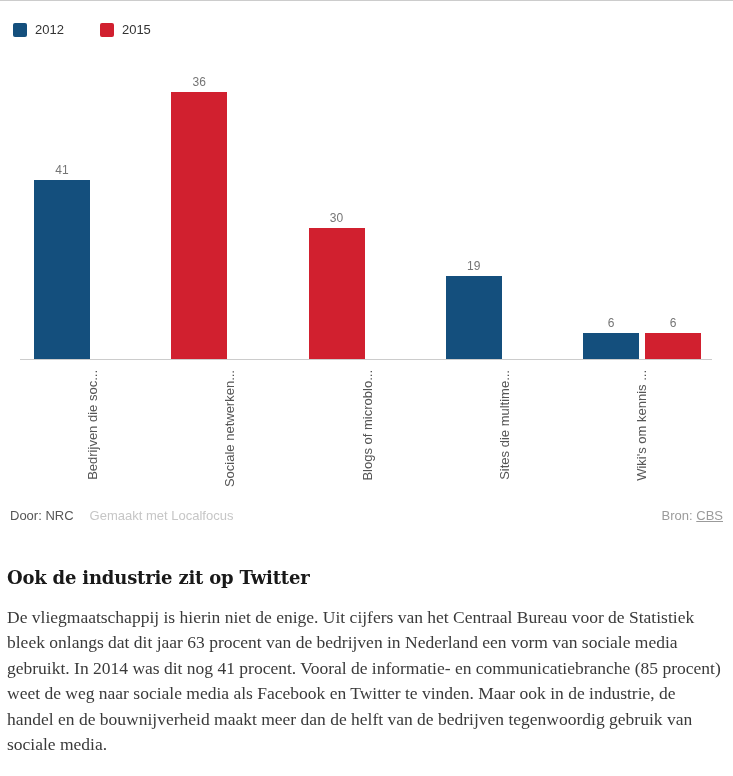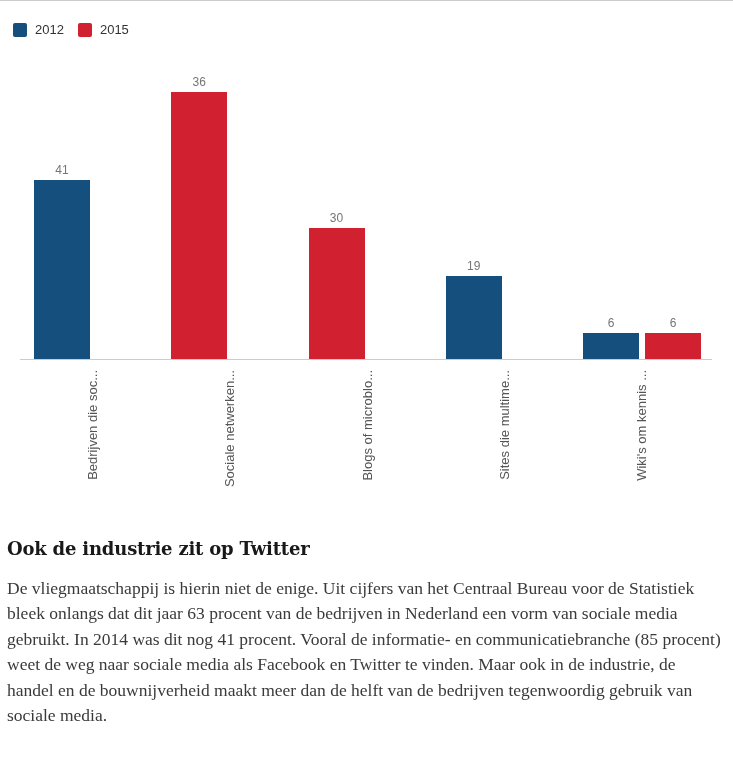--- a/index.html
+++ b/index.html
@@ -17,21 +17,21 @@
   .chart-title {
     margin: 11px 0 0 10px;
     font-size: 15px;
     font-weight: 700;
     letter-spacing: -0.2px;
     color: #222222;
   }
   .legend {
     display: flex;
     align-items: center;
-    gap: 14px;
+    gap: 36px;
     margin: 21px 0 0 13px;
   }
   .legend-item { display: flex; align-items: center; gap: 8px; }
   .legend-swatch { width: 14px; height: 14px; border-radius: 2px; display: inline-block; }
   .legend-label { font-size: 13px; color: #333333; }
 
   .plot {
     height: 306px;
     margin: 16px 32px 0 34px;
     display: flex;
@@ -147,19 +147,24 @@
       </div>
     <div class="axis-line"></div>
     <div class="xlabels" id="xlabels">
         <div class="xlabel" style="left: 85px;">Bedrijven die soc...</div>
         <div class="xlabel" style="left: 222.25px;">Sociale netwerken...</div>
         <div class="xlabel" style="left: 359.5px;">Blogs of microblo...</div>
         <div class="xlabel" style="left: 496.75px;">Sites die multime...</div>
         <div class="xlabel" style="left: 634px;">Wiki's om kennis ...</div>
       </div>
 
+    <div class="chart-footer">
+      <span class="byline"><span>Door:</span> <span>NRC</span></span>
+      <span class="credit">Gemaakt met Localfocus</span>
+      <span class="source"><span>Bron:</span> <a>CBS</a></span>
+    </div>
   </section>
 
   <section class="article">
     <h1 class="article-heading">Ook de industrie zit op Twitter</h1>
     <p class="article-body">De vliegmaatschappij is hierin niet de enige. Uit cijfers van het Centraal Bureau voor de Statistiek bleek onlangs dat dit jaar 63 procent van de bedrijven in Nederland een vorm van sociale media gebruikt. In 2014 was dit nog 41 procent. Vooral de informatie- en communicatiebranche (85 procent) weet de weg naar sociale media als Facebook en Twitter te vinden. Maar ook in de industrie, de handel en de bouwnijverheid maakt meer dan de helft van de bedrijven tegenwoordig gebruik van sociale media.</p>
   </section>
 </div>
 
 </body></html>

